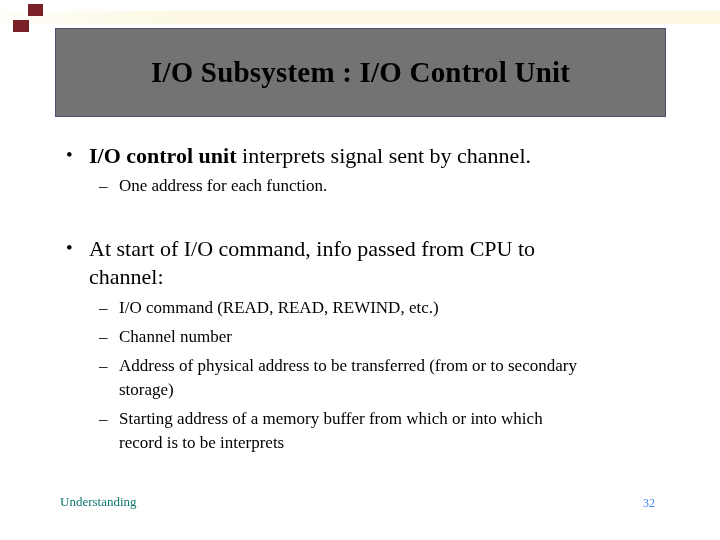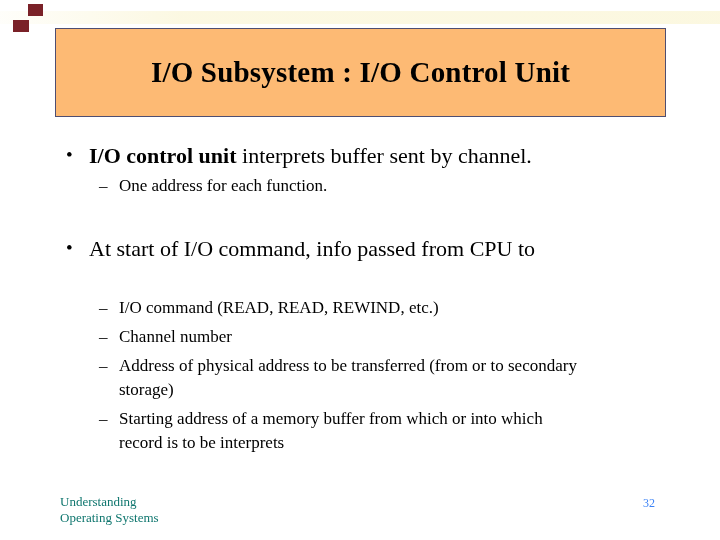--- a/index.html
+++ b/index.html
@@ -18,21 +18,21 @@
   }
   
   .sq { position: absolute; }
   .sq-a { left: 28px; top: 4px;  width: 15px; height: 12px; background: #7a2128; }
   .sq-b { left: 13px; top: 20px; width: 16px; height: 12px; background: #7a2128; }
   
   .title-box {
     position: absolute; left: 55px; top: 28px;
     width: 611px; height: 89px;
     border: 1.5px solid #4e4e72;
-    background: #fdba74;
+    background: #737373;
     display: flex; align-items: center; justify-content: center;
     box-sizing: border-box;
   }
   .title-text {
     font-size: 29px; font-weight: bold; letter-spacing: 0.2px;
     white-space: nowrap;
   }
   
   .line { position: absolute; white-space: nowrap; }
   .lvl1 { font-size: 22px; }
@@ -60,31 +60,34 @@
   <div class="ribbon"></div>
   <div class="sq sq-a"></div>
   <div class="sq sq-b"></div>
 
   <div class="title-box">
     <div class="title-text">I/O Subsystem : I/O Control Unit</div>
   </div>
 
   <div class="line lvl1" style="left:89px; top:143px;">
     <span class="marker">•</span>
-    <span class="b">I/O control unit</span><span> interprets buffer sent by channel.</span>
+    <span class="b">I/O control unit</span><span> interprets signal sent by channel.</span>
   </div>
 
   <div class="line lvl2" style="left:119px; top:176px;">
     <span class="marker">–</span>
     <span>One address for each function.</span>
   </div>
 
   <div class="line lvl1" style="left:89px; top:236px;">
     <span class="marker">•</span>
     <span>At start of I/O command, info passed from CPU to</span>
+  </div>
+  <div class="line lvl1" style="left:89px; top:264px;">
+    <span>channel:</span>
   </div>
 
   <div class="line lvl2" style="left:119px; top:298px;">
     <span class="marker">–</span>
     <span>I/O command (READ, READ, REWIND, etc.)</span>
   </div>
   <div class="line lvl2" style="left:119px; top:327px;">
     <span class="marker">–</span>
     <span>Channel number</span>
   </div>
@@ -98,17 +101,16 @@
   <div class="line lvl2" style="left:119px; top:409px;">
     <span class="marker">–</span>
     <span>Starting address of a memory buffer from which or into which</span>
   </div>
   <div class="line lvl2" style="left:119px; top:433px;">
     <span>record is to be interprets</span>
   </div>
 
   <div class="footer-book">
     <div>Understanding</div>
-    <div>Operating Systems</div>
   </div>
   <div class="page-number">32</div>
 
 </div>
 
 </body></html>

